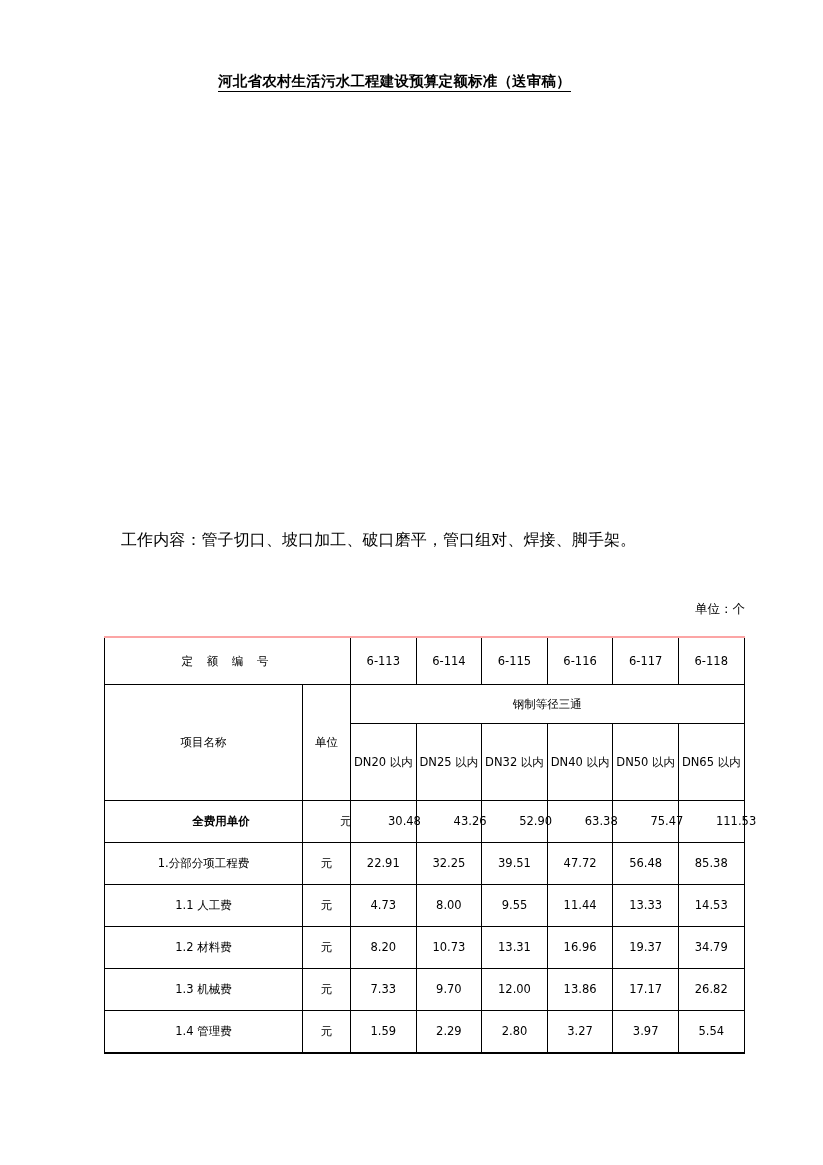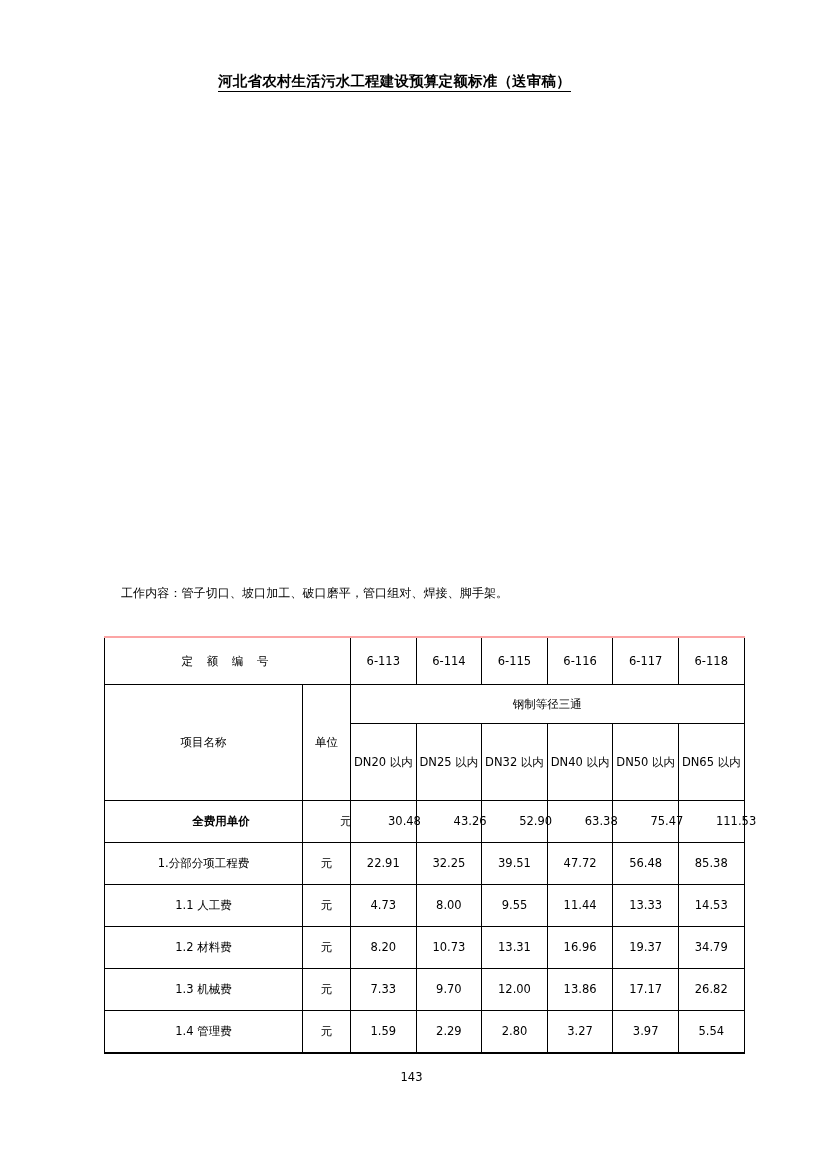--- a/index.html
+++ b/index.html
@@ -36,23 +36,23 @@
     white-space: nowrap;
   }
   .doc-title span {
     border-bottom: 1px solid #000;
     padding-bottom: 2px;
   }
 
   
   .work-content {
     position: absolute;
-    top: 585px;
+    top: 530px;
     left: 121px;
-    font-size: 12px;
+    font-size: 16px;
     white-space: nowrap;
     letter-spacing: 0.1px;
     text-align: right;
   }
 
   
   .unit-note {
     position: absolute;
     top: 601px;
     left: 0;
@@ -133,20 +133,21 @@
 <body>
 
 <div class="page">
 
   <div class="doc-title">
     <span>河北省农村生活污水工程建设预算定额标准（送审稿）</span>
   </div>
 
   <div class="work-content">工作内容：管子切口、坡口加工、破口磨平，管口组对、焊接、脚手架。</div>
 
+  <div class="unit-note">单位：个</div>
 
   <table class="quota-table">
     <colgroup>
       <col class="c-name">
         <col class="c-unit">
       <col class="c-d">
         <col class="c-d">
         <col class="c-d">
       <col class="c-d">
         <col class="c-d">
@@ -239,15 +240,14 @@
         <td>1.59</td>
         <td>2.29</td>
         <td>2.80</td>
         <td>3.27</td>
         <td>3.97</td>
         <td>5.54</td>
       </tr>
     </tbody>
   </table>
 
-  <div class="page-number">143</div>
 
 </div>
 
 </body></html>

